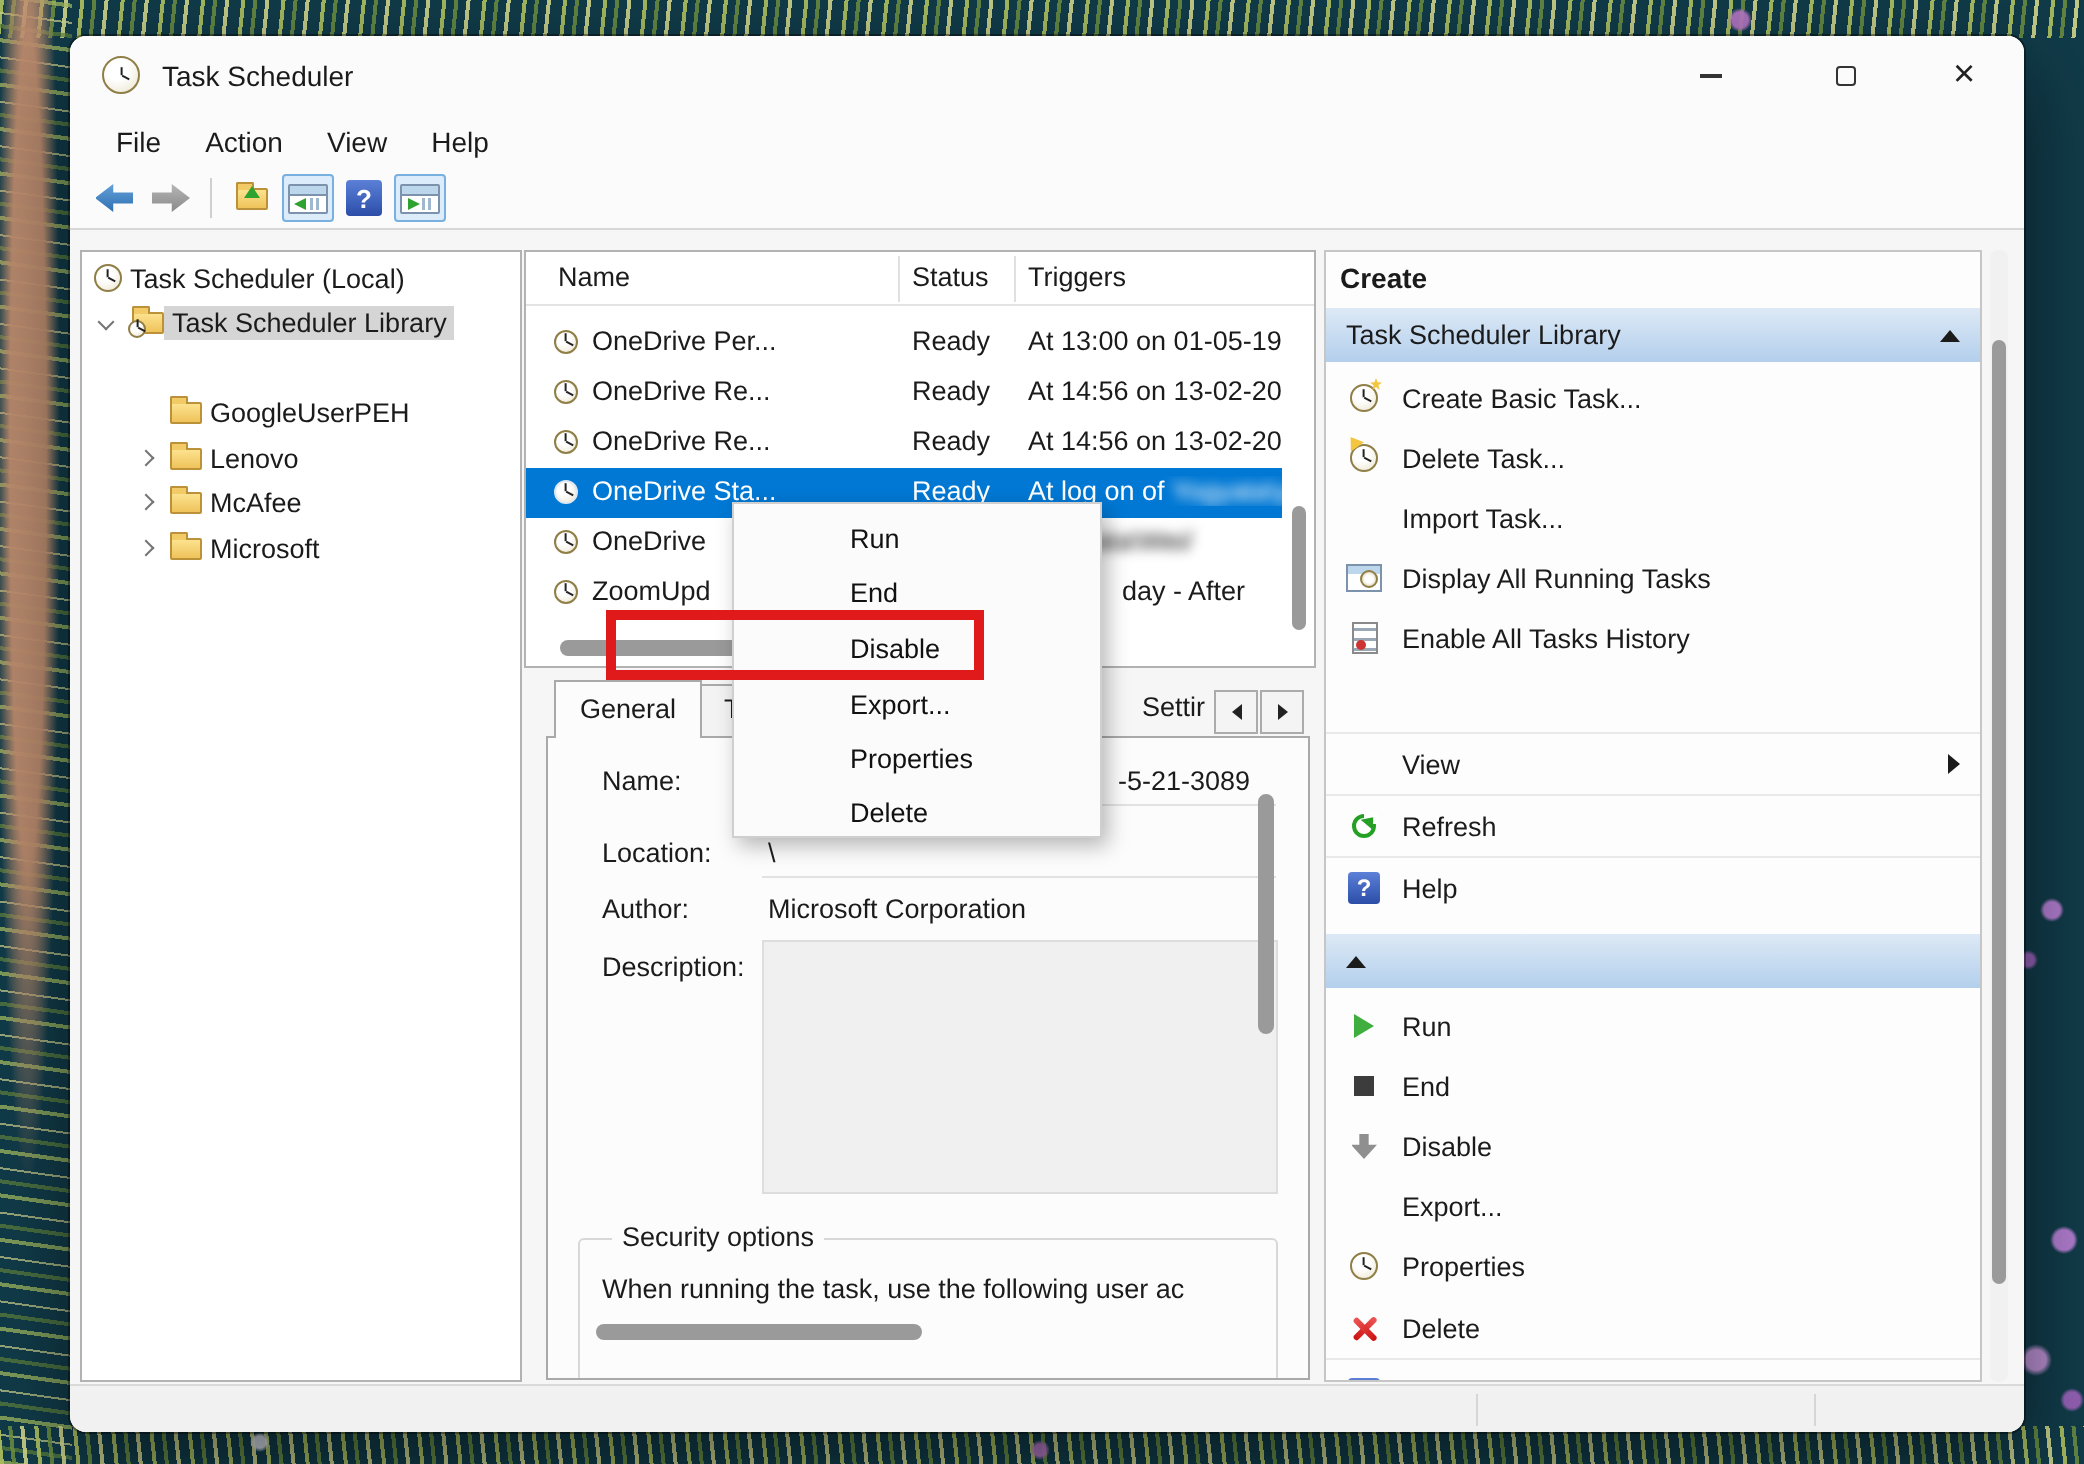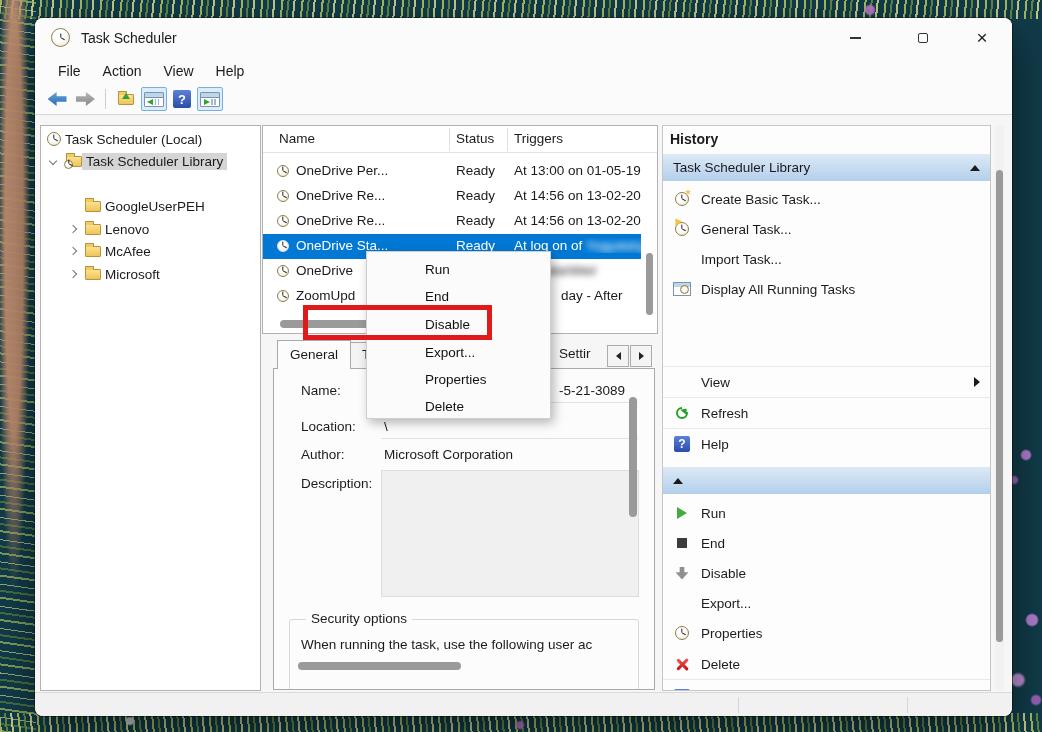--- a/index.html
+++ b/index.html
@@ -280,21 +280,21 @@
         <span class="tname">ZoomUpd</span>
         <span class="ttrig" style="left:298px;width:84px;">day - After</span>
       </div>
       <span class="vscroll-thumb" style="left:383px;top:127px;width:7px;height:62px;"></span>
       <span class="hscroll-thumb" style="left:17px;top:194px;width:176px;height:8px;"></span>
     </div>
 
     <div class="details">
       <span class="tab active" style="left:15px;">General</span>
       <span class="tab" style="left:87px;width:54px;">Trig</span>
-      <span class="tab" style="left:285px;width:60px;border:none;background:transparent;">Settir</span>
+      <span class="tab" style="left:297px;width:60px;border:none;background:transparent;">Settir</span>
       <span class="tab-arrow-btn" style="left:345px;">
           <span class="tri-left-sm"></span>
         </span>
       <span class="tab-arrow-btn" style="left:368px;">
           <span class="tri-right-sm"></span>
         </span>
 
       <div class="dbox">
         <span class="flabel" style="top:14px;">Name:</span>
         <span class="fvalue" style="left:285px;top:14px;">-5-21-3089</span>
@@ -308,50 +308,56 @@
         <div class="descbox"></div>
         <div class="secgroup"></div>
         <span class="seclegend">Security options</span>
         <span class="sectext">When running the task, use the following user ac</span>
         <span class="vscroll-thumb" style="left:355px;top:28px;width:8px;height:120px;"></span>
         <span class="hscroll-thumb" style="left:24px;top:293px;width:163px;height:8px;"></span>
       </div>
     </div>
 
     <div class="actions">
-      <span class="actions-title">History</span>
+      <span class="actions-title">Create</span>
       <div class="sec-header" style="top:28px;">
         <span class="hdr-label">Task Scheduler Library</span>
         <span class="tri-up"></span>
       </div>
       <div class="act-item" style="top:58px;">
         <span class="act-icon">
             <span class="clock" style="position:relative;">
               <span class="star-dot"></span>
             </span>
           </span>
         <span class="act-label">Create Basic Task...</span>
       </div>
       <div class="act-item" style="top:88px;">
         <span class="act-icon">
             <span class="clock" style="position:relative;">
               <span style="position:absolute;left:-3px;top:-5px;width:0;height:0;border-left:4px solid transparent;border-right:4px solid transparent;border-bottom:6px solid #f4c53f;transform:rotate(-35deg);"></span>
             </span>
           </span>
-        <span class="act-label">General Task...</span>
+        <span class="act-label">Delete Task...</span>
       </div>
       <div class="act-item" style="top:118px;">
         <span class="act-icon"></span>
         <span class="act-label">Import Task...</span>
       </div>
       <div class="act-item" style="top:148px;">
         <span class="act-icon">
             <span class="winclock"></span>
           </span>
         <span class="act-label">Display All Running Tasks</span>
+      </div>
+      <div class="act-item" style="top:178px;">
+        <span class="act-icon">
+            <span class="doc-hist"></span>
+          </span>
+        <span class="act-label">Enable All Tasks History</span>
       </div>
       <span class="act-sep" style="top:240px;"></span>
       <div class="act-item" style="top:241px;">
         <span class="act-icon"></span>
         <span class="act-label">View</span>
         <span class="act-arrow tri-right"></span>
       </div>
       <span class="act-sep" style="top:271px;"></span>
       <div class="act-item" style="top:272px;">
         <span class="act-icon">

